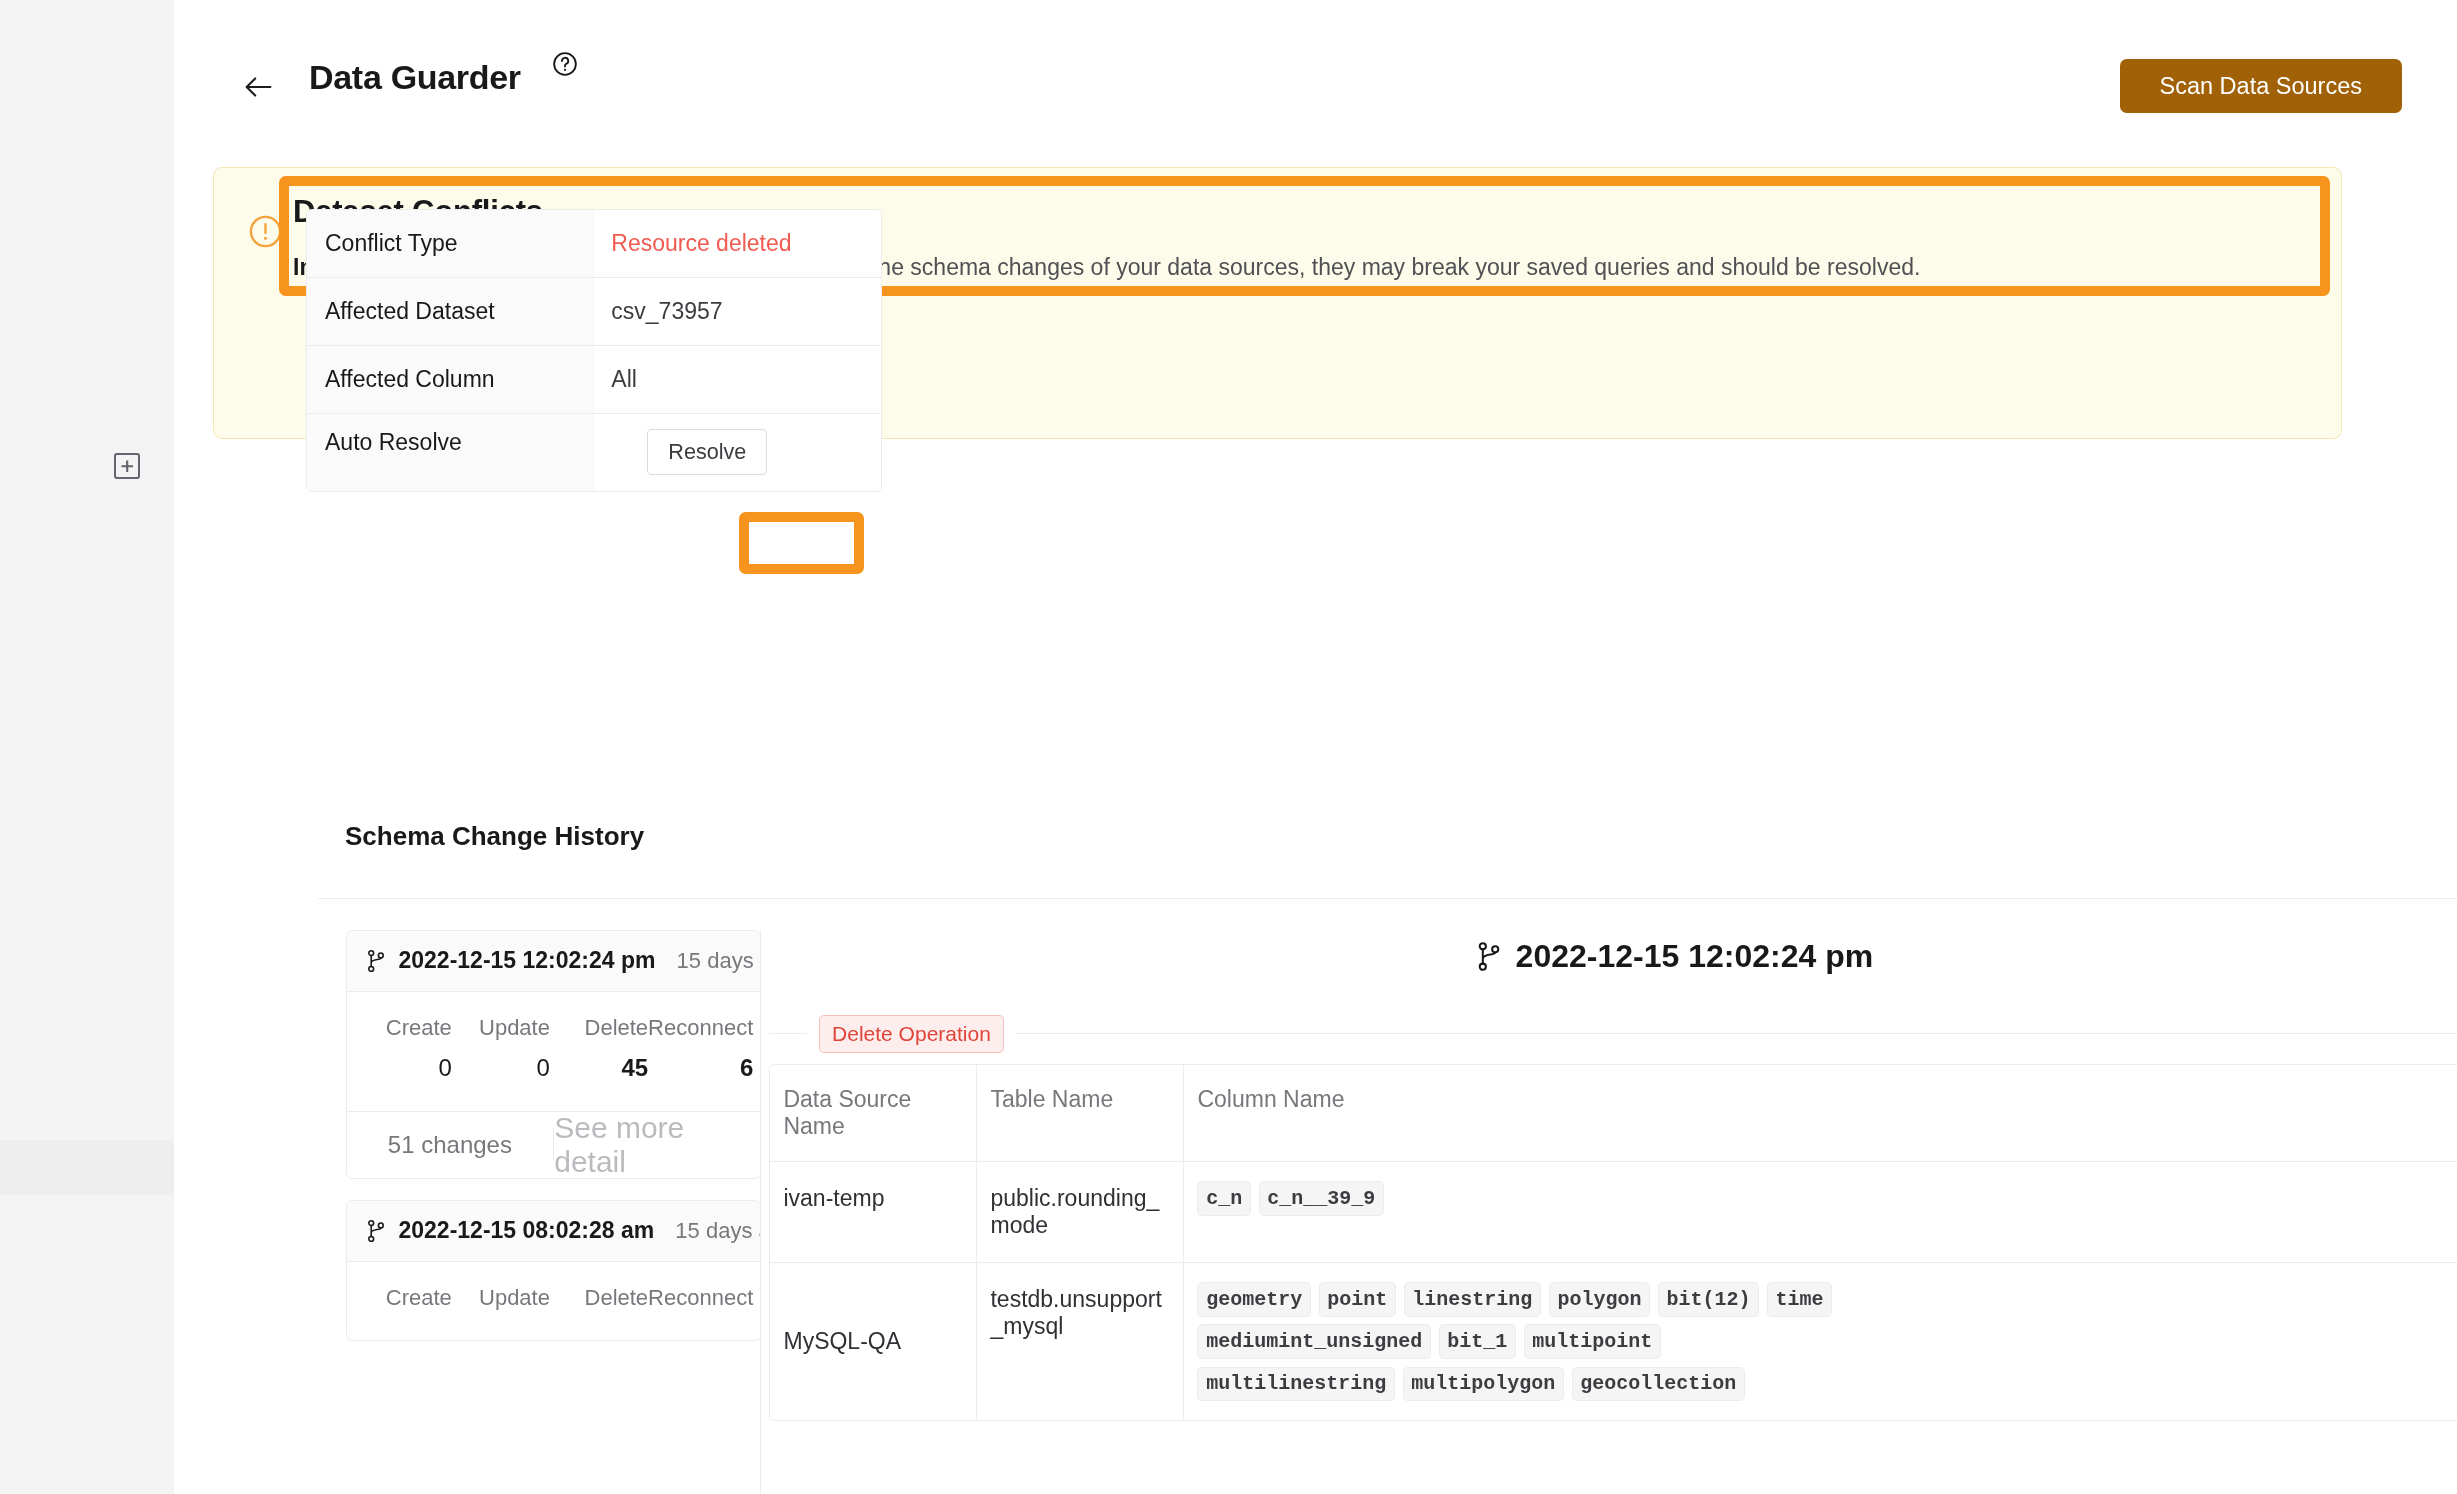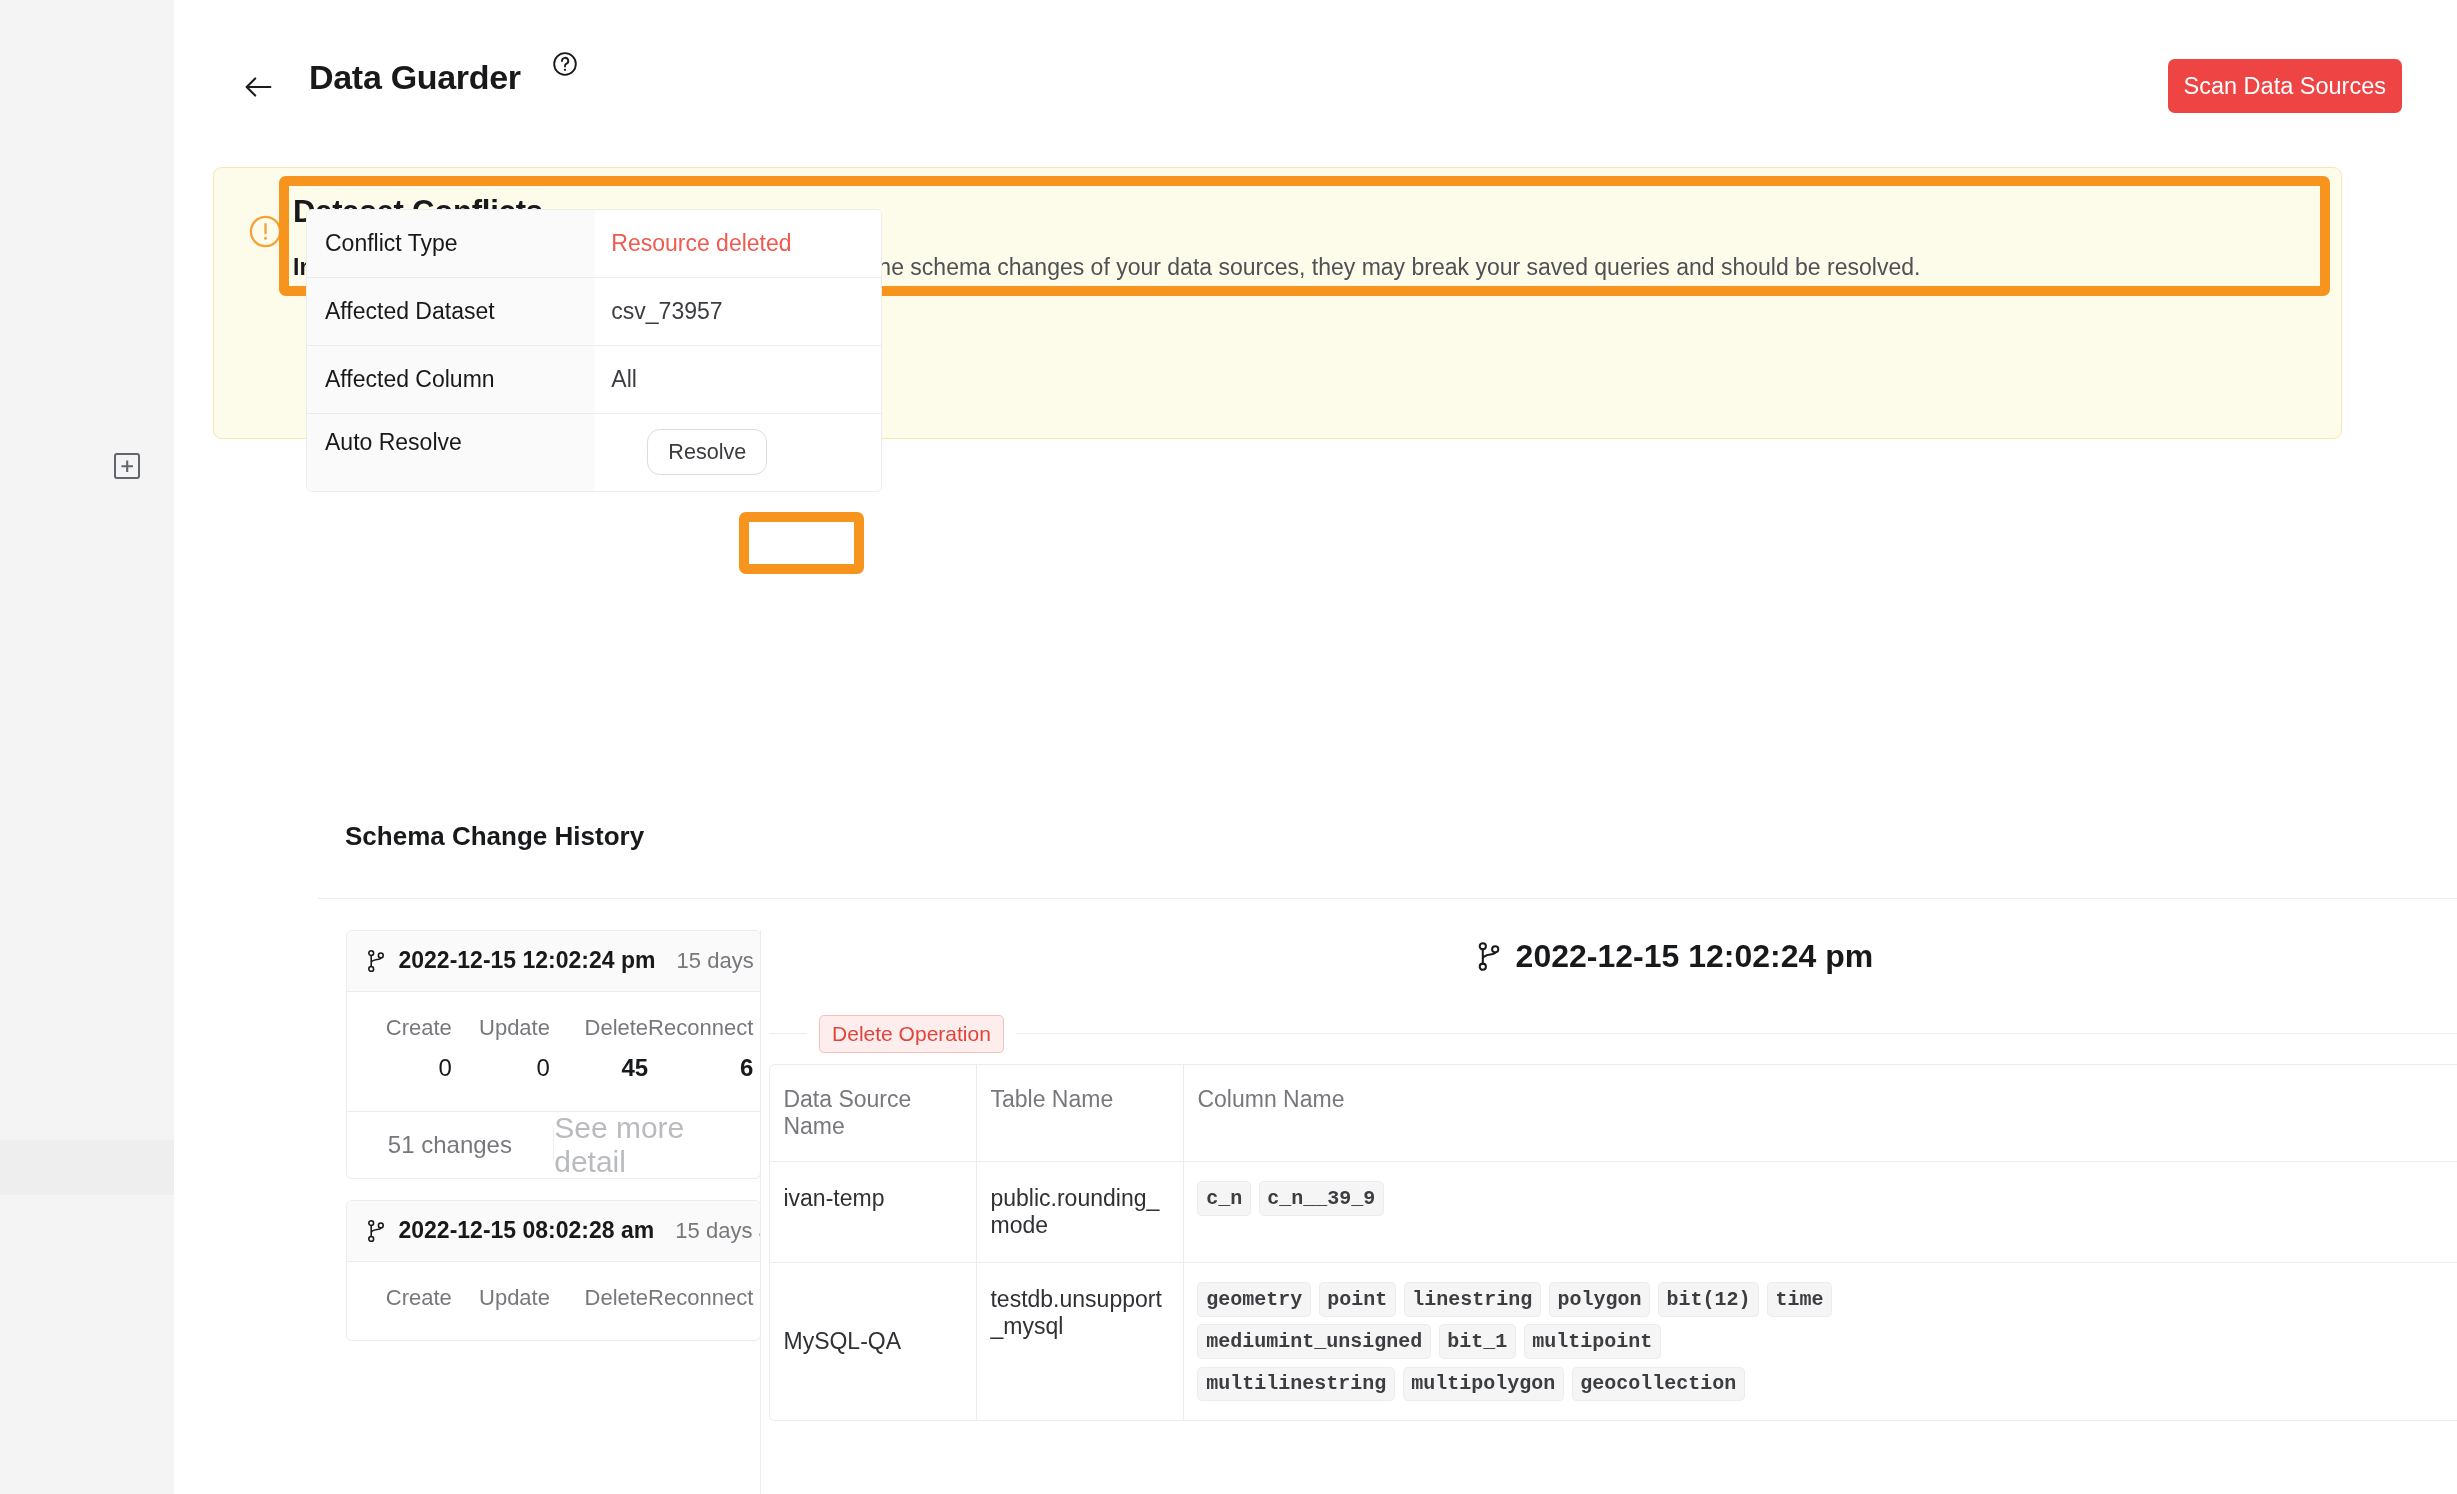--- a/index.html
+++ b/index.html
@@ -44,24 +44,24 @@
     position: absolute; left: 135px; top: 58px;
     font-size: 34px; font-weight: bold; color: #18191b;
     letter-spacing: -0.3px; white-space: nowrap;
   }
   .title-help {
     position: absolute; left: 378px; top: 51px;
     width: 26px; height: 26px; color: #18191b;
   }
   .scan-btn {
     position: absolute; right: 55px; top: 59px;
-    background: #ef4444; color: #ffffff;
+    background: #a16207; color: #ffffff;
     border: none; border-radius: 6.7px;
     font-size: 23.5px; font-family: "Liberation Sans", sans-serif;
-    padding: 0 16px; height: 54px; line-height: 54px;
+    padding: 0 40px; height: 54px; line-height: 54px;
     cursor: pointer; white-space: nowrap;
   }
 
   
   .alert {
     position: absolute; left: 39px; top: 167px;
     width: 2129px; height: 272px;
     background: #fdfbe9;
     border: 1.4px solid #f6e6b4;
     border-radius: 8.6px;
@@ -103,21 +103,21 @@
     font-size: 23px; color: #18191b;
   }
   .conflict-table .cvalue {
     flex: 1; padding: 20px 16.3px; font-size: 23px; color: #3b3d40;
     background: #ffffff;
   }
   .conflict-table .cvalue.danger { color: #f05a4f; }
   .conflict-table .crow.resolve-row .clabel,
   .conflict-table .crow.resolve-row .cvalue { padding-top: 15.4px; padding-bottom: 15.4px; }
   .resolve-btn {
-    background: #ffffff; border: 1.4px solid #dcdcdc; border-radius: 13px;
+    background: #ffffff; border: 1.4px solid #dcdcdc; border-radius: 4px;
     font-size: 21.6px; color: #3b3d40; padding: 0 20px; height: 46px;
     font-family: "Liberation Sans", sans-serif; cursor: pointer;
   }
   .anno-resolve {
     position: absolute; left: 525px; top: 344px;
     width: 125px; height: 62px;
     border: 10.6px solid #f7941d; border-radius: 6.7px;
     pointer-events: none;
   }
 

